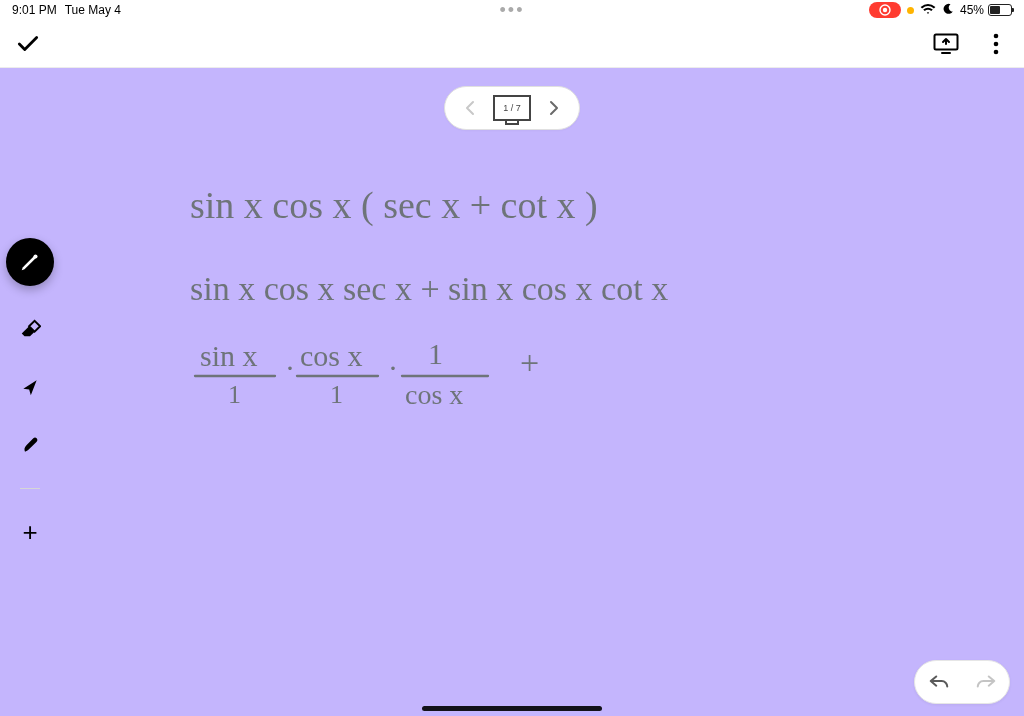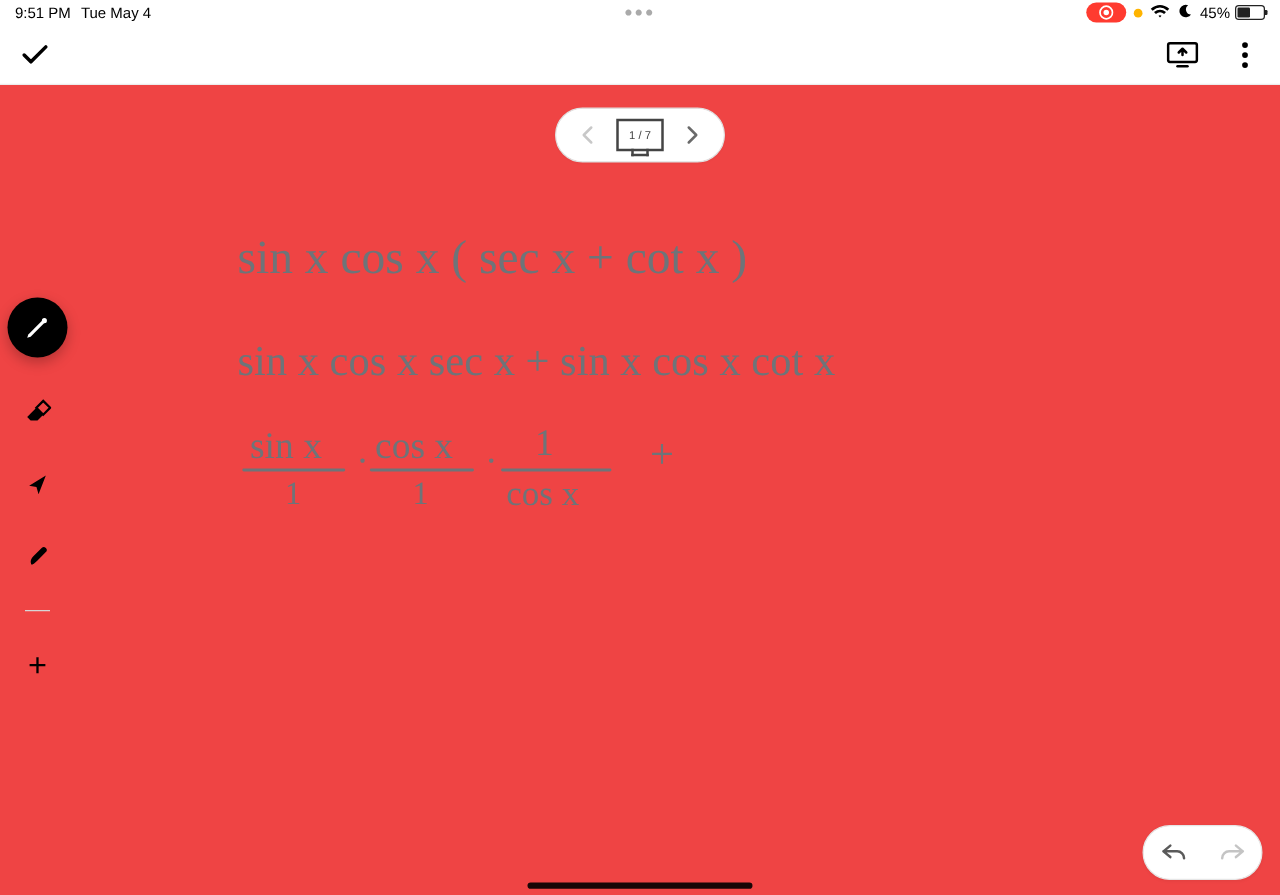--- a/index.html
+++ b/index.html
@@ -17,21 +17,21 @@
   .battery { width: 24px; height: 12px; border: 1px solid #222; border-radius: 3px; position: relative; }
   .battery::after { content:""; position:absolute; right:-3px; top:3px; width:2px; height:4px; background:#222; border-radius:0 1px 1px 0; }
   .battery-fill { position:absolute; left:1px; top:1px; bottom:1px; width:45%; background:#222; border-radius:1px; }
   
   
   .app-bar { height: 48px; display:flex; align-items:center; justify-content:space-between; padding: 0 14px; border-bottom: 1px solid #ececec; }
   .app-bar-right { display:flex; gap: 22px; align-items:center; }
   .icon-btn { width: 28px; height: 28px; display:flex; align-items:center; justify-content:center; color:#000; }
 
   
-  .canvas-area { position: relative; width:100%; height: calc(716px - 20px - 48px); background:#ef4444;padding-left:20px; }
+  .canvas-area { position: relative; width:100%; height: calc(716px - 20px - 48px); background:#c4b5fd;padding-left:20px; }
   .nav-pill { position:absolute; top: 18px; left: 50%; transform: translateX(-50%); height: 44px; border:1px solid #e0e0e0; border-radius: 24px; display:flex; align-items:center; padding: 0 10px; gap: 4px; background:#fff; box-shadow: 0 1px 2px rgba(0,0,0,0.03); }
   .nav-chevron { width: 30px; height: 30px; display:flex; align-items:center; justify-content:center; color:#6a6a6a; }
   .nav-chevron.disabled { color:#c8c8c8; }
   .page-box { width: 38px; height: 26px; border:2px solid #444; position:relative; display:flex; align-items:center; justify-content:center; font-size: 9px; color:#444; margin: 0 4px; }
   .page-box::after { content:""; position:absolute; bottom:-6px; left:50%; transform:translateX(-50%); width:10px; height:4px; border:2px solid #444; border-top:none; }
 
   
   .tool-rail { position:absolute; left: 6px; top: 170px; width: 48px; display:flex; flex-direction:column; align-items:center; gap: 28px; }
   .tool-fab { width:48px; height:48px; border-radius:50%; background:#000; display:flex; align-items:center; justify-content:center; box-shadow:0 4px 10px rgba(0,0,0,0.25); }
   .tool-slot { width:30px; height:30px; display:flex; align-items:center; justify-content:center; color:#000; }
@@ -46,21 +46,21 @@
   .ur-btn.disabled svg { opacity:.35; }
 
   
   .ink { position:absolute; inset:0; pointer-events:none; }
 </style>
 </head>
 <body>
 
 <div class="status-bar">
   <div class="status-left">
-    <span>9:51 PM</span>
+    <span>9:01 PM</span>
     <span>Tue May 4</span>
   </div>
   <div class="status-center">•••</div>
   <div class="status-right">
     <span class="rec-pill">
       <svg width="12" height="12" viewBox="0 0 12 12">
           <circle cx="6" cy="6" r="5" fill="none" stroke="#fff" stroke-width="1.4"></circle>
           <circle cx="6" cy="6" r="2.2" fill="#fff"></circle>
         </svg>
     </span>

